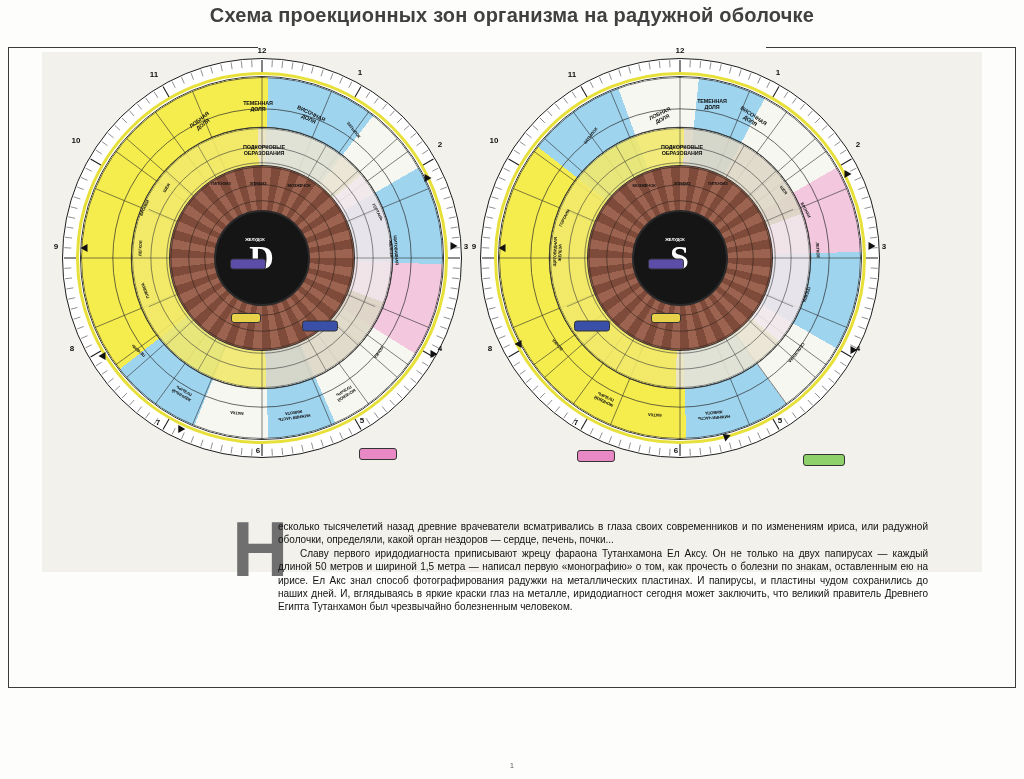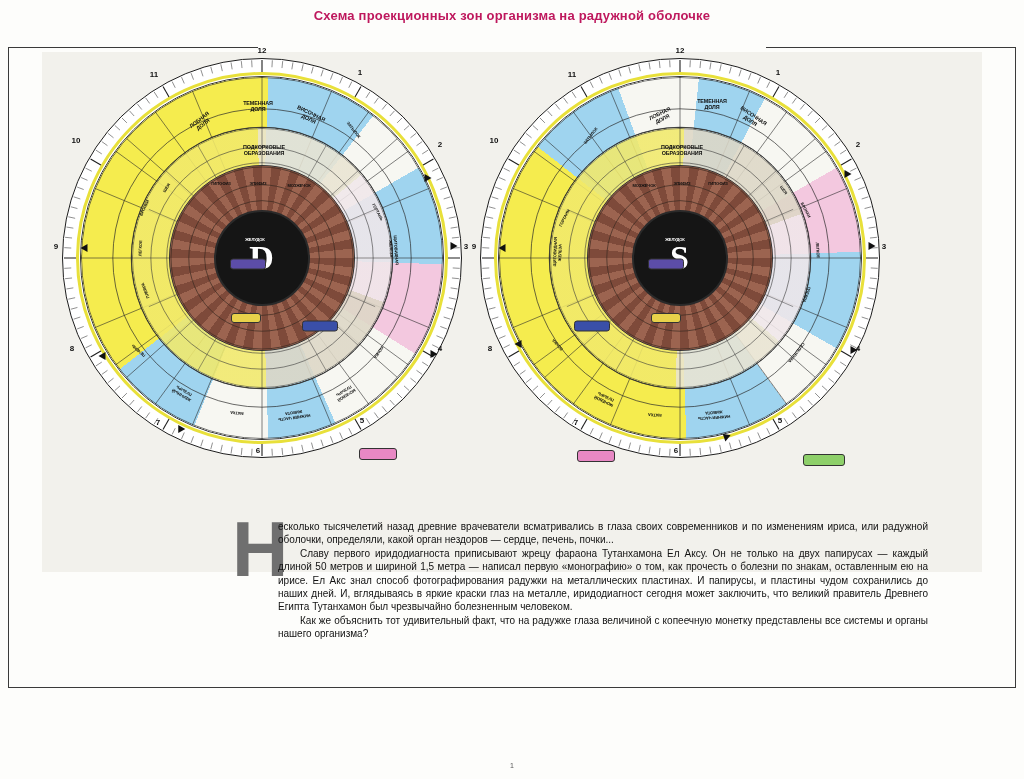--- a/index.html
+++ b/index.html
@@ -24,23 +24,23 @@
   }
 
   
   .title-block {
     position: absolute;
     left: 0; top: 6px;
     width: 1024px;
     text-align: center;
   }
   .title-line {
-    font-size: 13px;
+    font-size: 20px;
     font-weight: bold;
-    color: #be185d;
+    color: #404040;
     letter-spacing: 0.2px;
     line-height: 19px;
   }
   .title-rule {
     position: absolute;
     top: 47px;
     height: 1px;
     background: #3a3a3a;
   }
   .title-rule.left { left: 8px; width: 250px; }
@@ -797,17 +797,16 @@
     <div class="chip" style="left:112px;top:268px;width:34px;height:9px;background:#3a4fa8;"></div>
     <div class="chip" style="left:116px;top:398px;width:36px;height:10px;background:#e888c4;"></div>
     <div class="chip" style="left:186px;top:260px;width:28px;height:8px;background:#e8d24a;"></div>
     <div class="chip" style="left:344px;top:402px;width:40px;height:10px;background:#8ed06a;"></div>
   </div>
 
   <div class="dropcap">Н</div>
   <div class="article">
     <p class="para first">есколько тысячелетий назад древние врачеватели всматривались в глаза своих современников и по изменениям ириса, или радужной оболочки, определяли, какой орган нездоров — сердце, печень, почки...</p>
     <p class="para indent">Славу первого иридодиагноста приписывают жрецу фараона Тутанхамона Ел Аксу. Он не только на двух папирусах — каждый длиной 50 метров и шириной 1,5 метра — написал первую «монографию» о том, как прочесть о болезни по знакам, оставленным ею на ирисе. Ел Акс знал способ фотографирования радужки на металлических пластинах. И папирусы, и пластины чудом сохранились до наших дней. И, вглядываясь в яркие краски глаз на металле, иридодиагност сегодня может заключить, что великий правитель Древнего Египта Тутанхамон был чрезвычайно болезненным человеком.</p>
-    <p class="para indent">Как же объяснить тот удивительный факт, что на радужке глаза величиной с копеечную монетку представлены все системы и органы нашего организма?</p>
   </div>
 
   <div class="page-num">1</div>
 </div>
 
 </body></html>

